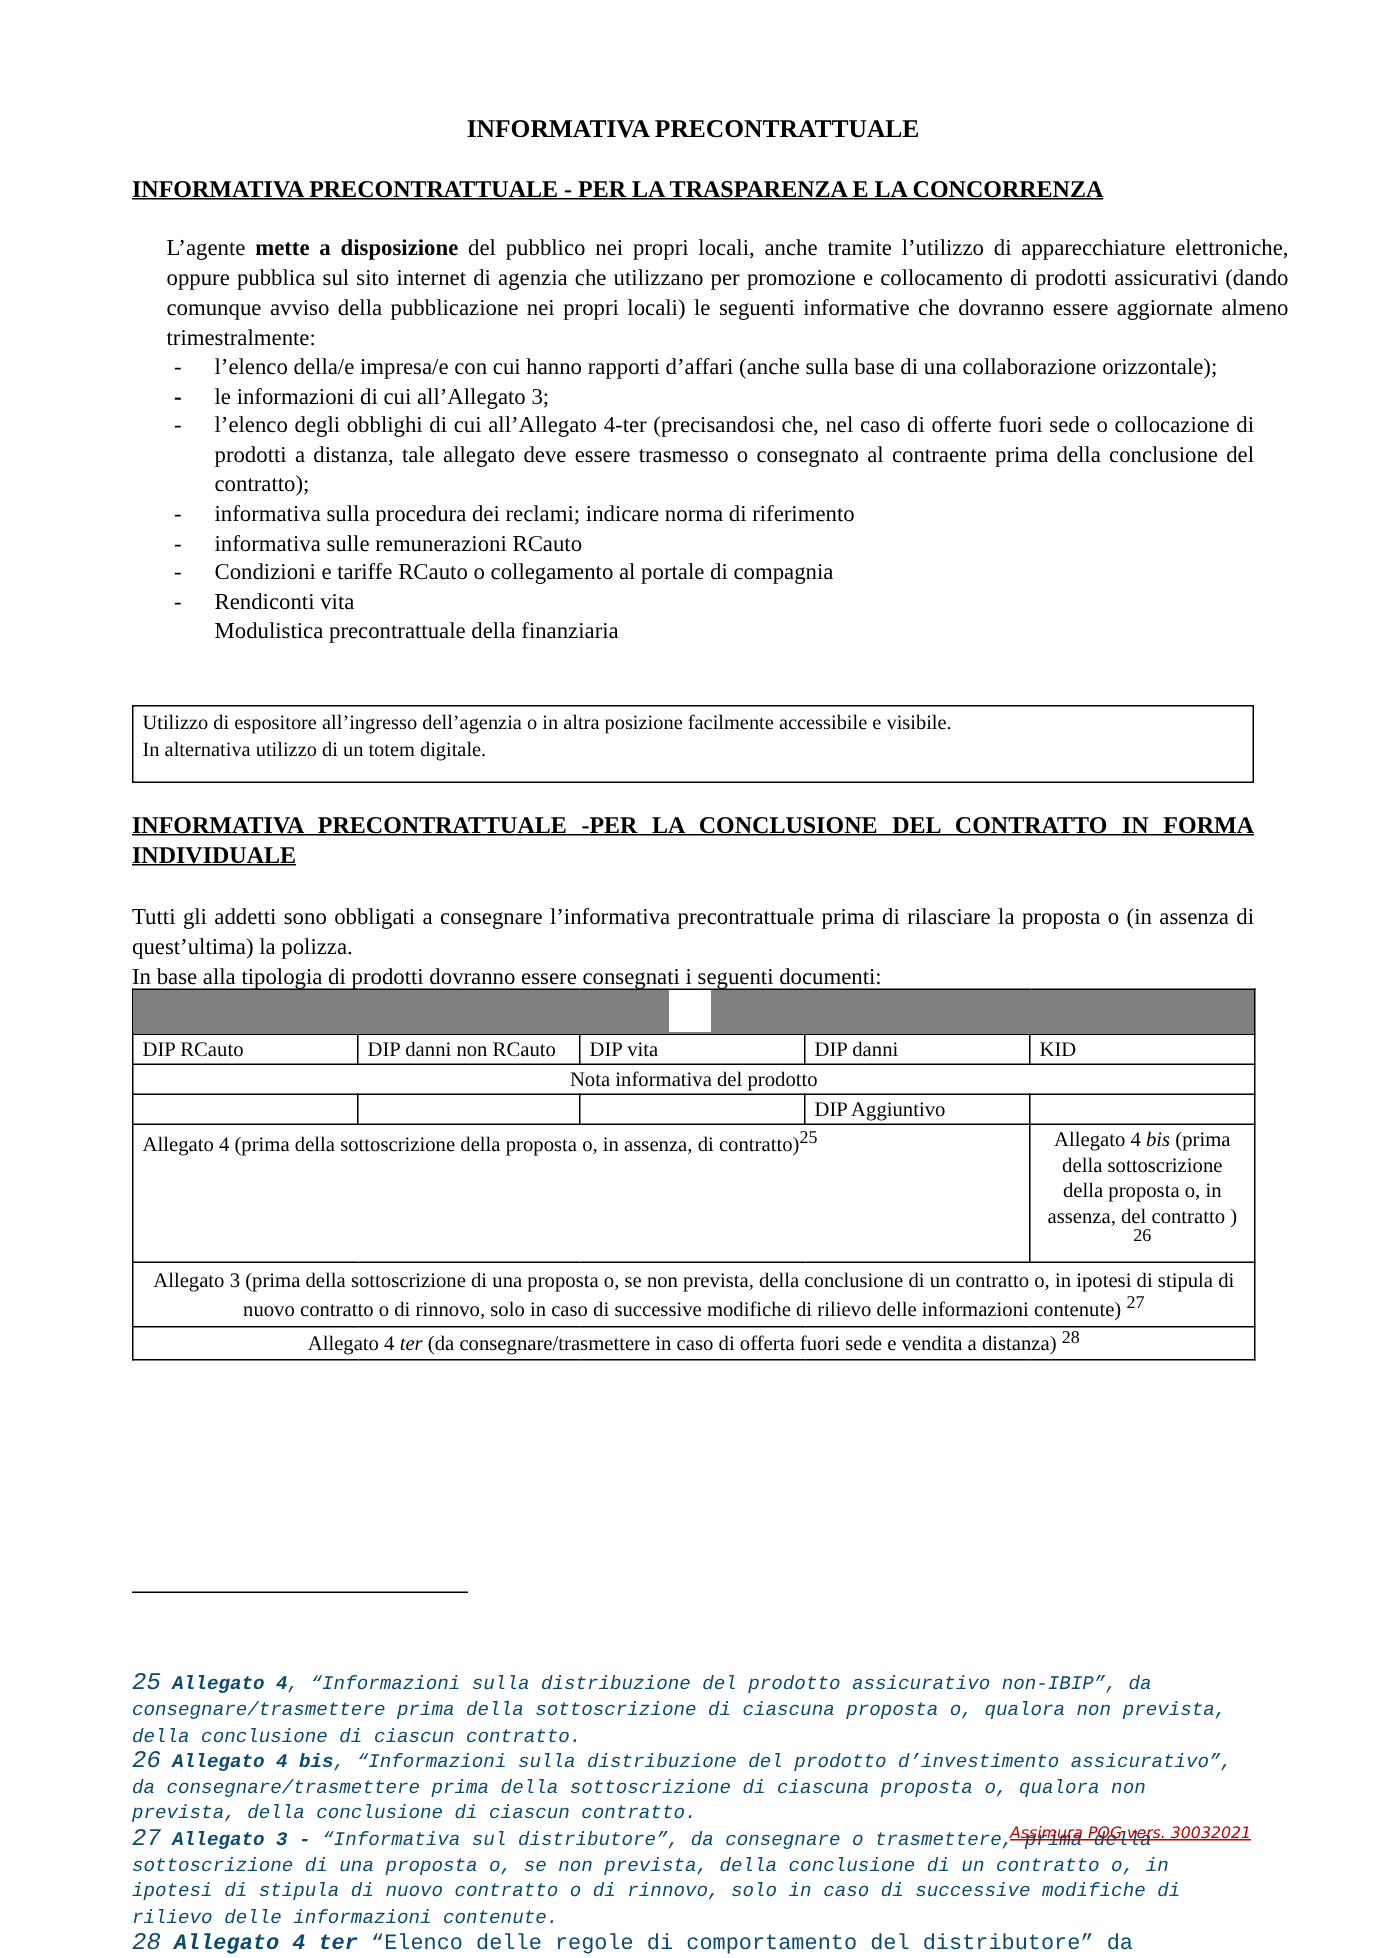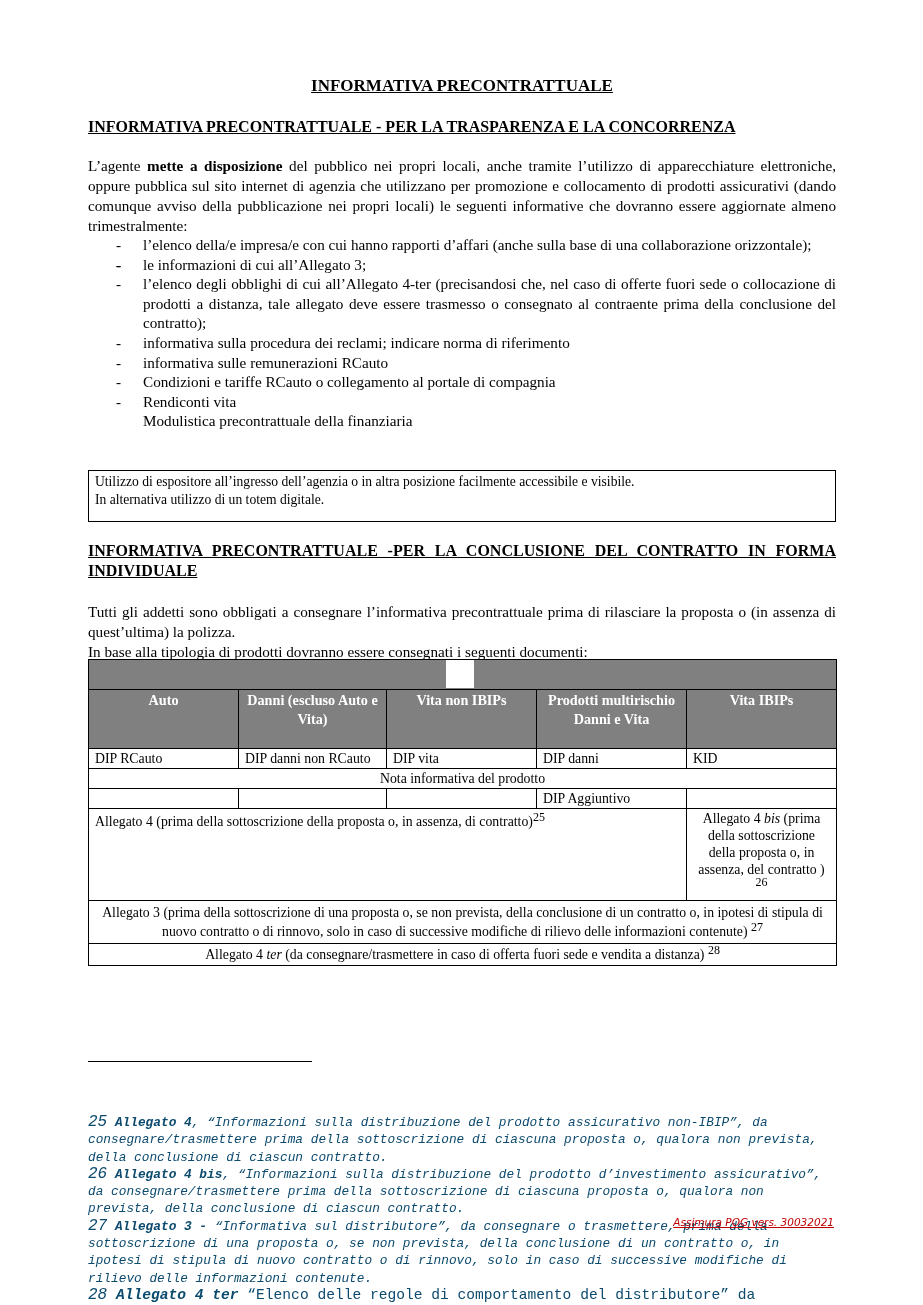--- a/index.html
+++ b/index.html
@@ -1,26 +1,26 @@
 <!DOCTYPE html>
 <html><head>
 <meta charset="utf-8">
 <style>
   html, body { margin:0; padding:0; background:#ffffff; }
   body { width:923px; height:1305px; position:relative; overflow:hidden;
          font-family:"Liberation Serif", "DejaVu Serif", serif; color:#000; }
   .page { position:absolute; left:88px; top:0; width:748px; }
   .title { position:absolute; left:0; width:748px; top:76px; text-align:center;
-           font-weight:bold; font-size:17px; text-decoration:underline; }
+           font-weight:bold; font-size:17px; }
   .h2 { position:absolute; left:0; width:748px; font-weight:bold; font-size:16px;
         text-decoration:underline; line-height:20px; }
   #h2a { top:117px; }
   #h2b { top:541px; text-align:justify; text-align-last:left; }
   .para { position:absolute; left:0; width:748px; font-size:15.2px; line-height:20px; text-align:justify; }
-  #intro { top:156px; }
+  #intro { top:156px;margin-left:23px; }
   ul.bullets { position:absolute; left:0; top:235px; width:748px; margin:0; padding:0; list-style:none;
                font-size:15.2px; line-height:19.6px; }
   ul.bullets li { position:relative; padding-left:55px; text-align:justify; }
   ul.bullets li .dash { position:absolute; left:28px; top:0; }
   .presidio { position:absolute; left:0; top:470px; width:746px; height:50px; border:1.5px solid #000;
               display:flex; }
   .presidio .left { width:108px; border-right:1.5px solid #000; padding:2px 6px; box-sizing:border-box; }
   .presidio .left .lbl { font-weight:bold; font-size:14px; }
   .presidio .left .hand { display:inline-block; margin-top:2px; background:#f0f0f0; padding:0 4px; font-size:18px; line-height:20px; }
   .presidio .right { flex:1; padding:2px 6px; font-size:13.6px; line-height:18px; }
@@ -87,27 +87,20 @@
         <col style="width:150px">
         <col style="width:150px">
         <col style="width:150px">
       </colgroup>
     <tbody>
         <tr class="topbar">
           <td colspan="5">
             <div class="gap"></div>
           </td>
         </tr>
-    <tr class="hdr">
-      <td>Auto</td>
-      <td>Danni (escluso Auto e Vita)</td>
-      <td>Vita non  IBIPs</td>
-      <td>Prodotti multirischio Danni e Vita</td>
-      <td>Vita IBIPs</td>
-    </tr>
     <tr>
       <td>DIP RCauto</td>
       <td class="just">DIP danni non RCauto</td>
       <td>DIP vita</td>
       <td>DIP danni</td>
       <td>KID</td>
     </tr>
     <tr>
           <td colspan="5" class="center">Nota informativa del prodotto</td>
         </tr>

